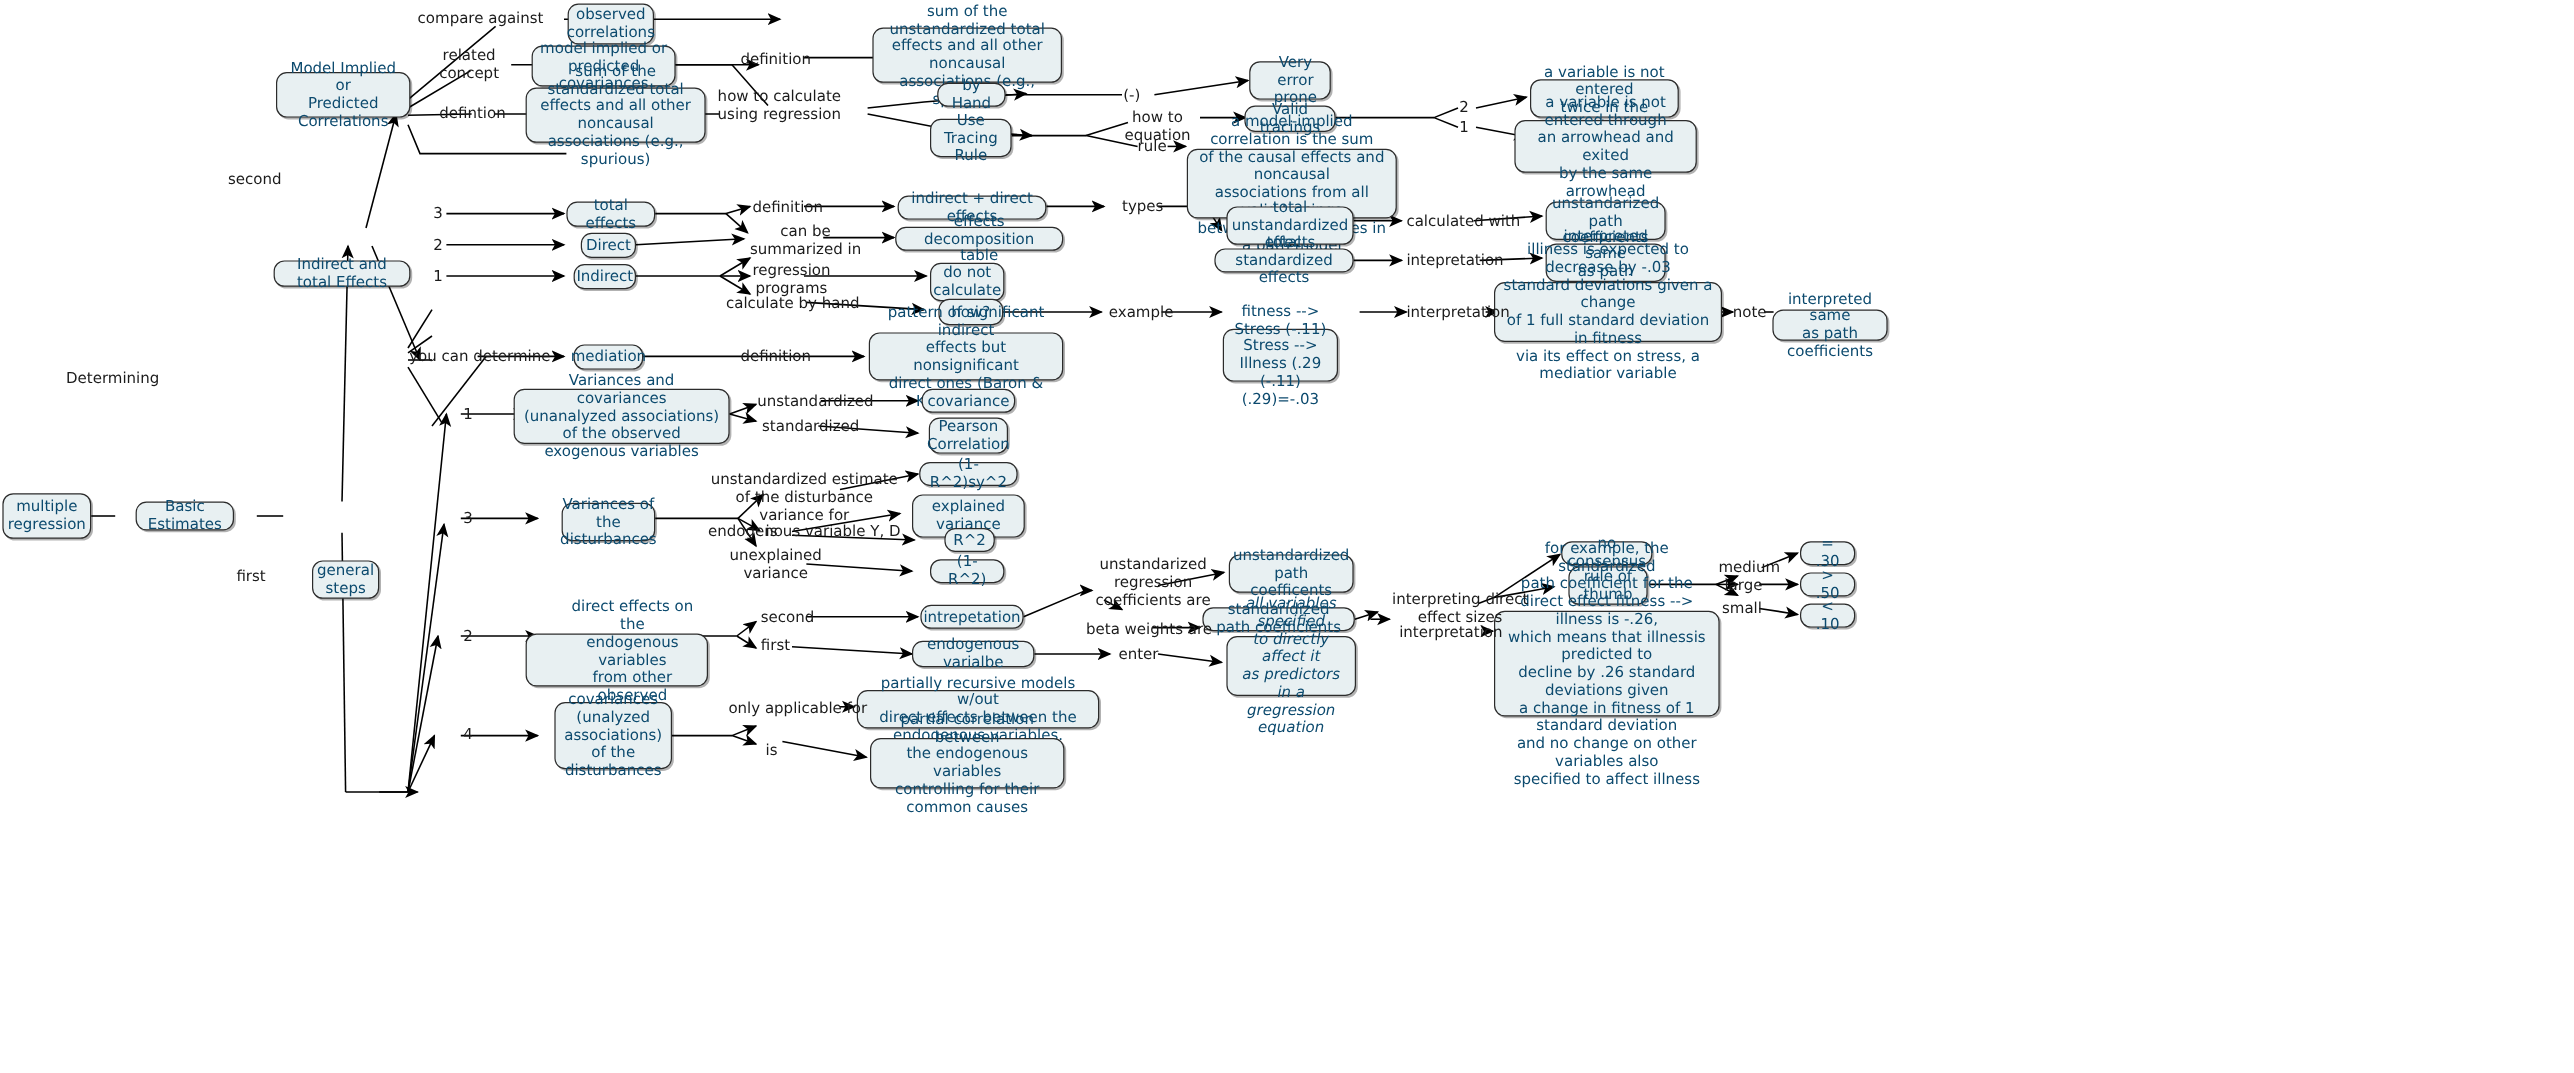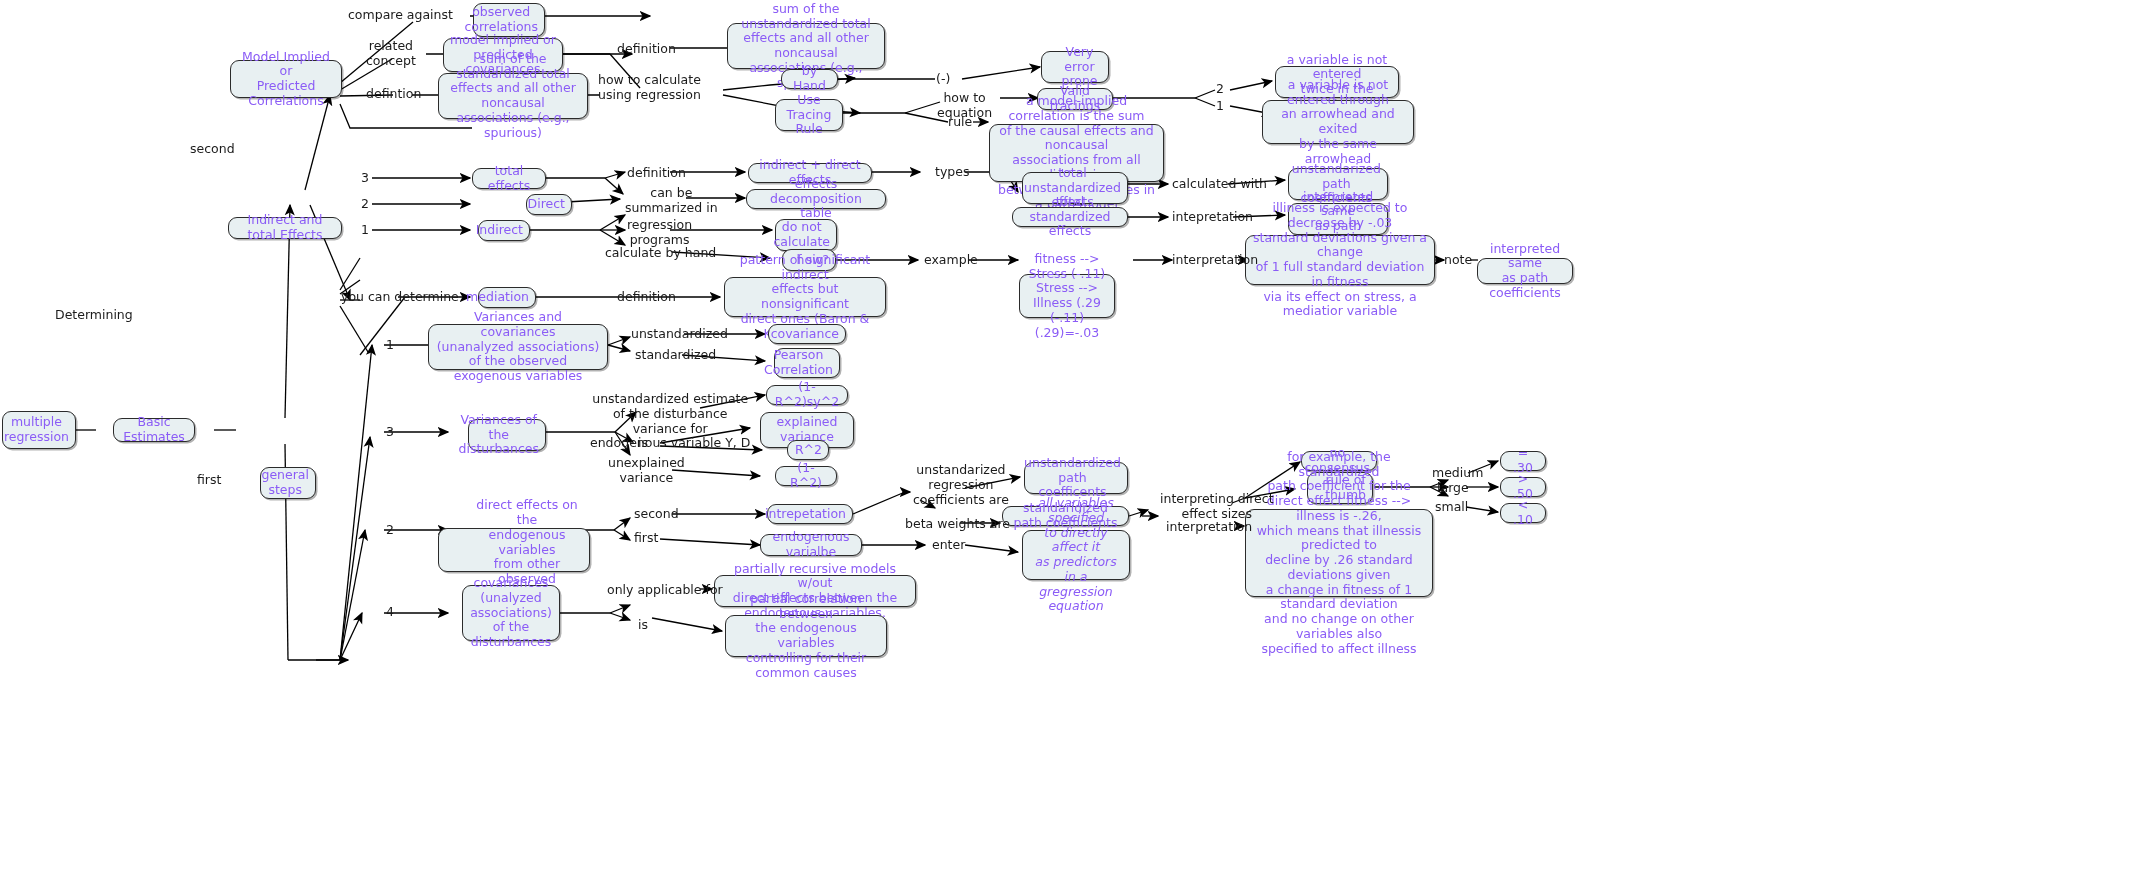--- a/index.html
+++ b/index.html
@@ -1,21 +1,21 @@
 <!DOCTYPE html>
 <html><head>
 <meta charset="utf-8">
 <style>
   html,body{margin:0;padding:0;background:#ffffff;}
   body{font-family:"DejaVu Sans", sans-serif;}
   #stage{position:relative;width:2145px;height:894px;background:#fff;overflow:hidden;}
   svg#edges{position:absolute;left:0;top:0;width:2145px;height:894px;pointer-events:none;}
   .node{position:absolute;box-sizing:border-box;background:#e8f0f2;border:1px solid #2b2b2b;
-        border-radius:9px;display:flex;align-items:center;justify-content:flex-end;text-align:center;
-        color:#8b5cf6;font-size:12.5px;line-height:1.18;padding:3px 6px;
+        border-radius:9px;display:flex;align-items:center;justify-content:center;text-align:center;
+        color:#0c4a6e;font-size:12.5px;line-height:1.18;padding:3px 6px;
         box-shadow:1.5px 1.5px 0 rgba(0,0,0,0.30);}
   .node span{display:block;white-space:pre-line;}
   .lbl{position:absolute;color:#1b1b1b;font-size:12.5px;line-height:1.18;text-align:center;
        white-space:pre-line;background:transparent;}
 </style>
 </head>
 <body>
 
 <div id="stage">
 
@@ -237,21 +237,21 @@
 an arrowhead and exited
 by the same arrowhead</span>
     </div>
 
   <div class="node" style="left:228px;top:217px;width:114px;height:22px;">
       <span>Indirect and total Effects</span>
     </div>
   <div class="node" style="left:472px;top:168px;width:74px;height:21px;">
       <span>total effects</span>
     </div>
-  <div class="node" style="left:484px;top:194px;width:46px;height:21px;margin-left:42px;">
+  <div class="node" style="left:484px;top:194px;width:46px;height:21px;">
       <span>Direct</span>
     </div>
   <div class="node" style="left:478px;top:220px;width:52px;height:21px;">
       <span>Indirect</span>
     </div>
   <div class="node" style="left:748px;top:163px;width:124px;height:20px;">
       <span>indirect + direct effects</span>
     </div>
   <div class="node" style="left:746px;top:189px;width:140px;height:20px;">
       <span>effects decomposition table</span>

